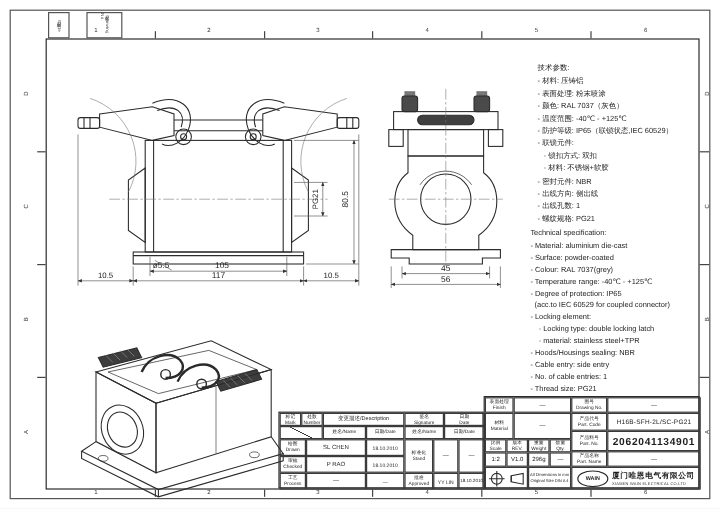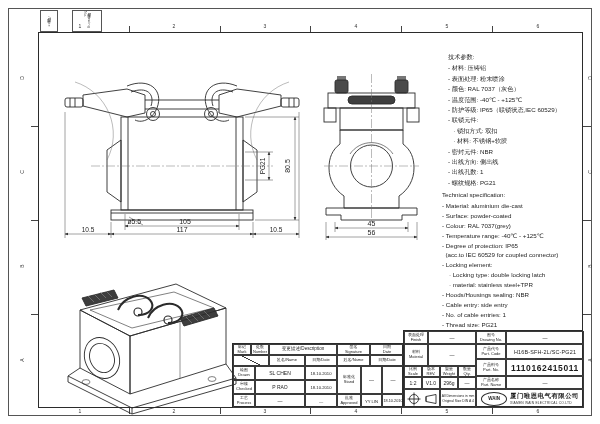--- a/index.html
+++ b/index.html
@@ -334,21 +334,21 @@
 Original Size DIN A 4</div>
 
     <div class="cell lb" style="left:72px;top:0;width:30px;height:13px;">图号
 Drawing No.</div>
     <div class="cell vl" style="left:102px;top:0;width:78px;height:13px;">—</div>
     <div class="cell lb" style="left:72px;top:13px;width:30px;height:15px;">产品代号
 Part. Code</div>
     <div class="cell partcode" style="left:102px;top:13px;width:78px;height:15px;">H16B-SFH-2L/SC-PG21</div>
     <div class="cell lb" style="left:72px;top:28px;width:30px;height:17px;">产品料号
 Part. No.</div>
-    <div class="cell partno" style="left:102px;top:28px;width:78px;height:17px;">1110162415011</div>
+    <div class="cell partno" style="left:102px;top:28px;width:78px;height:17px;">2062041134901</div>
     <div class="cell lb" style="left:72px;top:45px;width:30px;height:13px;">产品名称
 Part. Name</div>
     <div class="cell vl" style="left:102px;top:45px;width:78px;height:13px;">—</div>
 
     <div class="cell" style="left:72px;top:58px;width:108px;height:19px;gap:3px;">
       <span class="logo-oval">WAIN</span>
       <span style="display:flex;flex-direction:column;align-items:flex-start;">
         <span class="company-cn">厦门唯恩电气有限公司</span>
         <span class="company-en">XIAMEN WAIN ELECTRICAL CO.LTD</span>
       </span>

